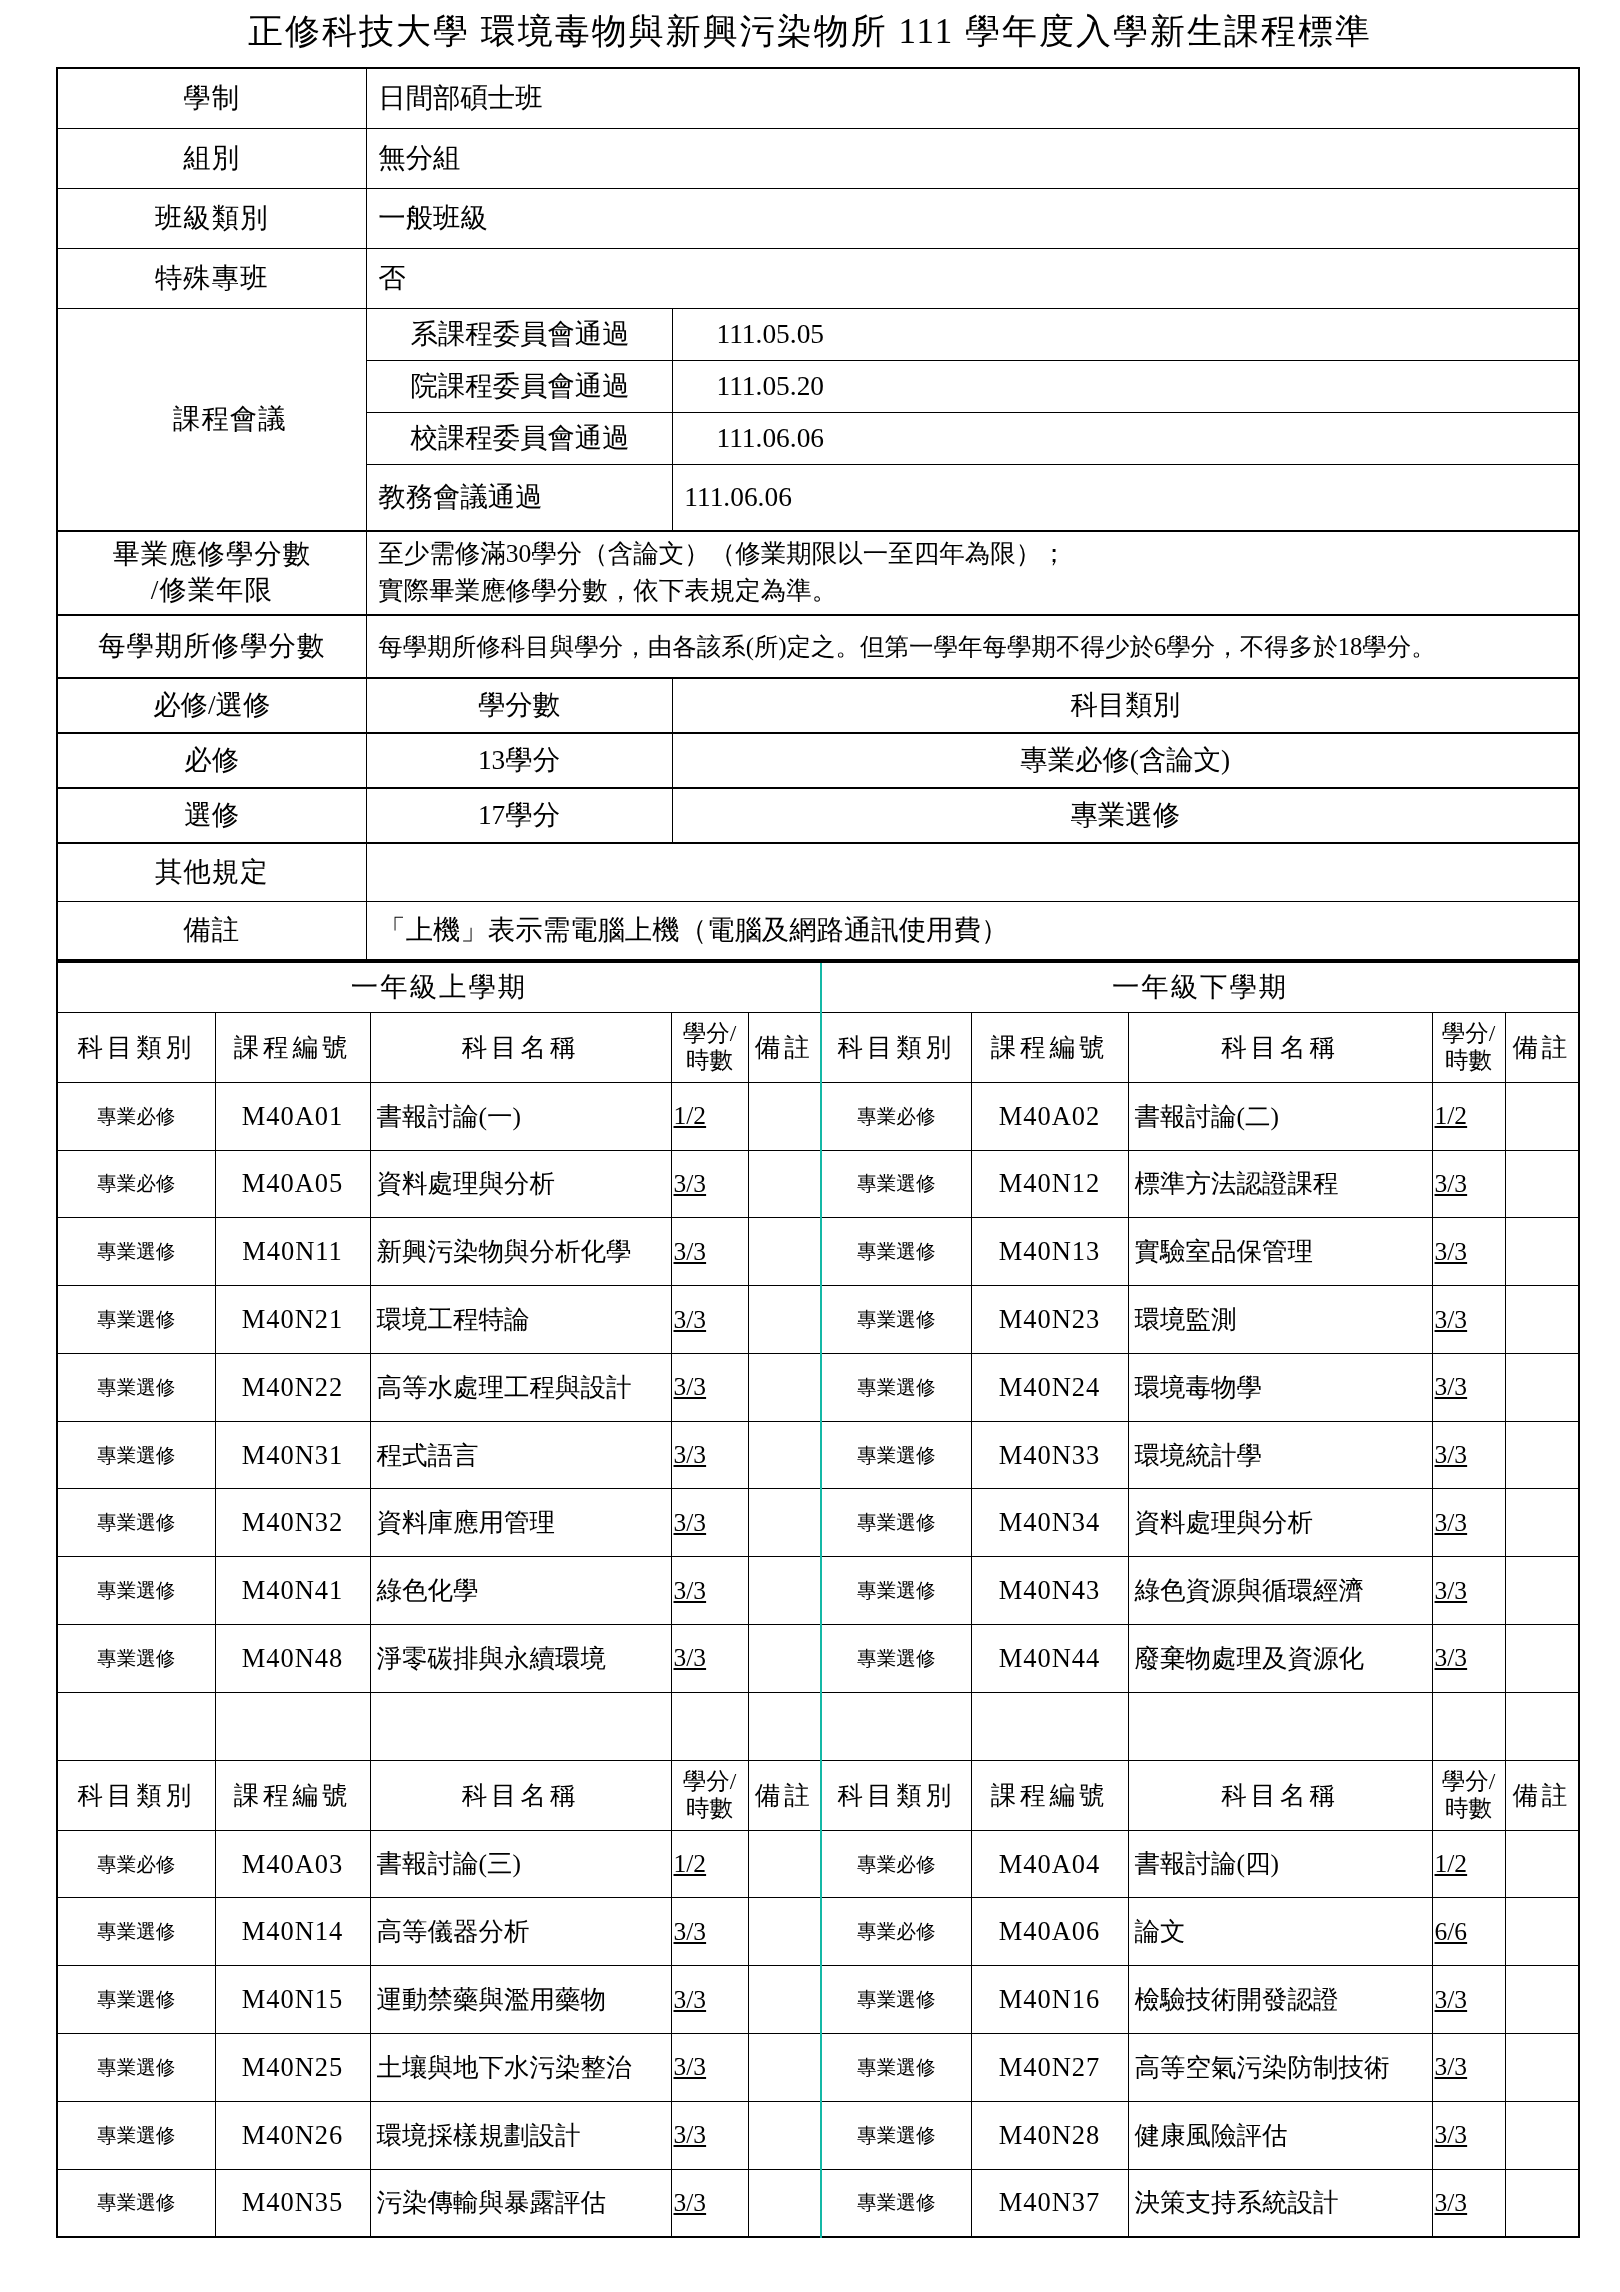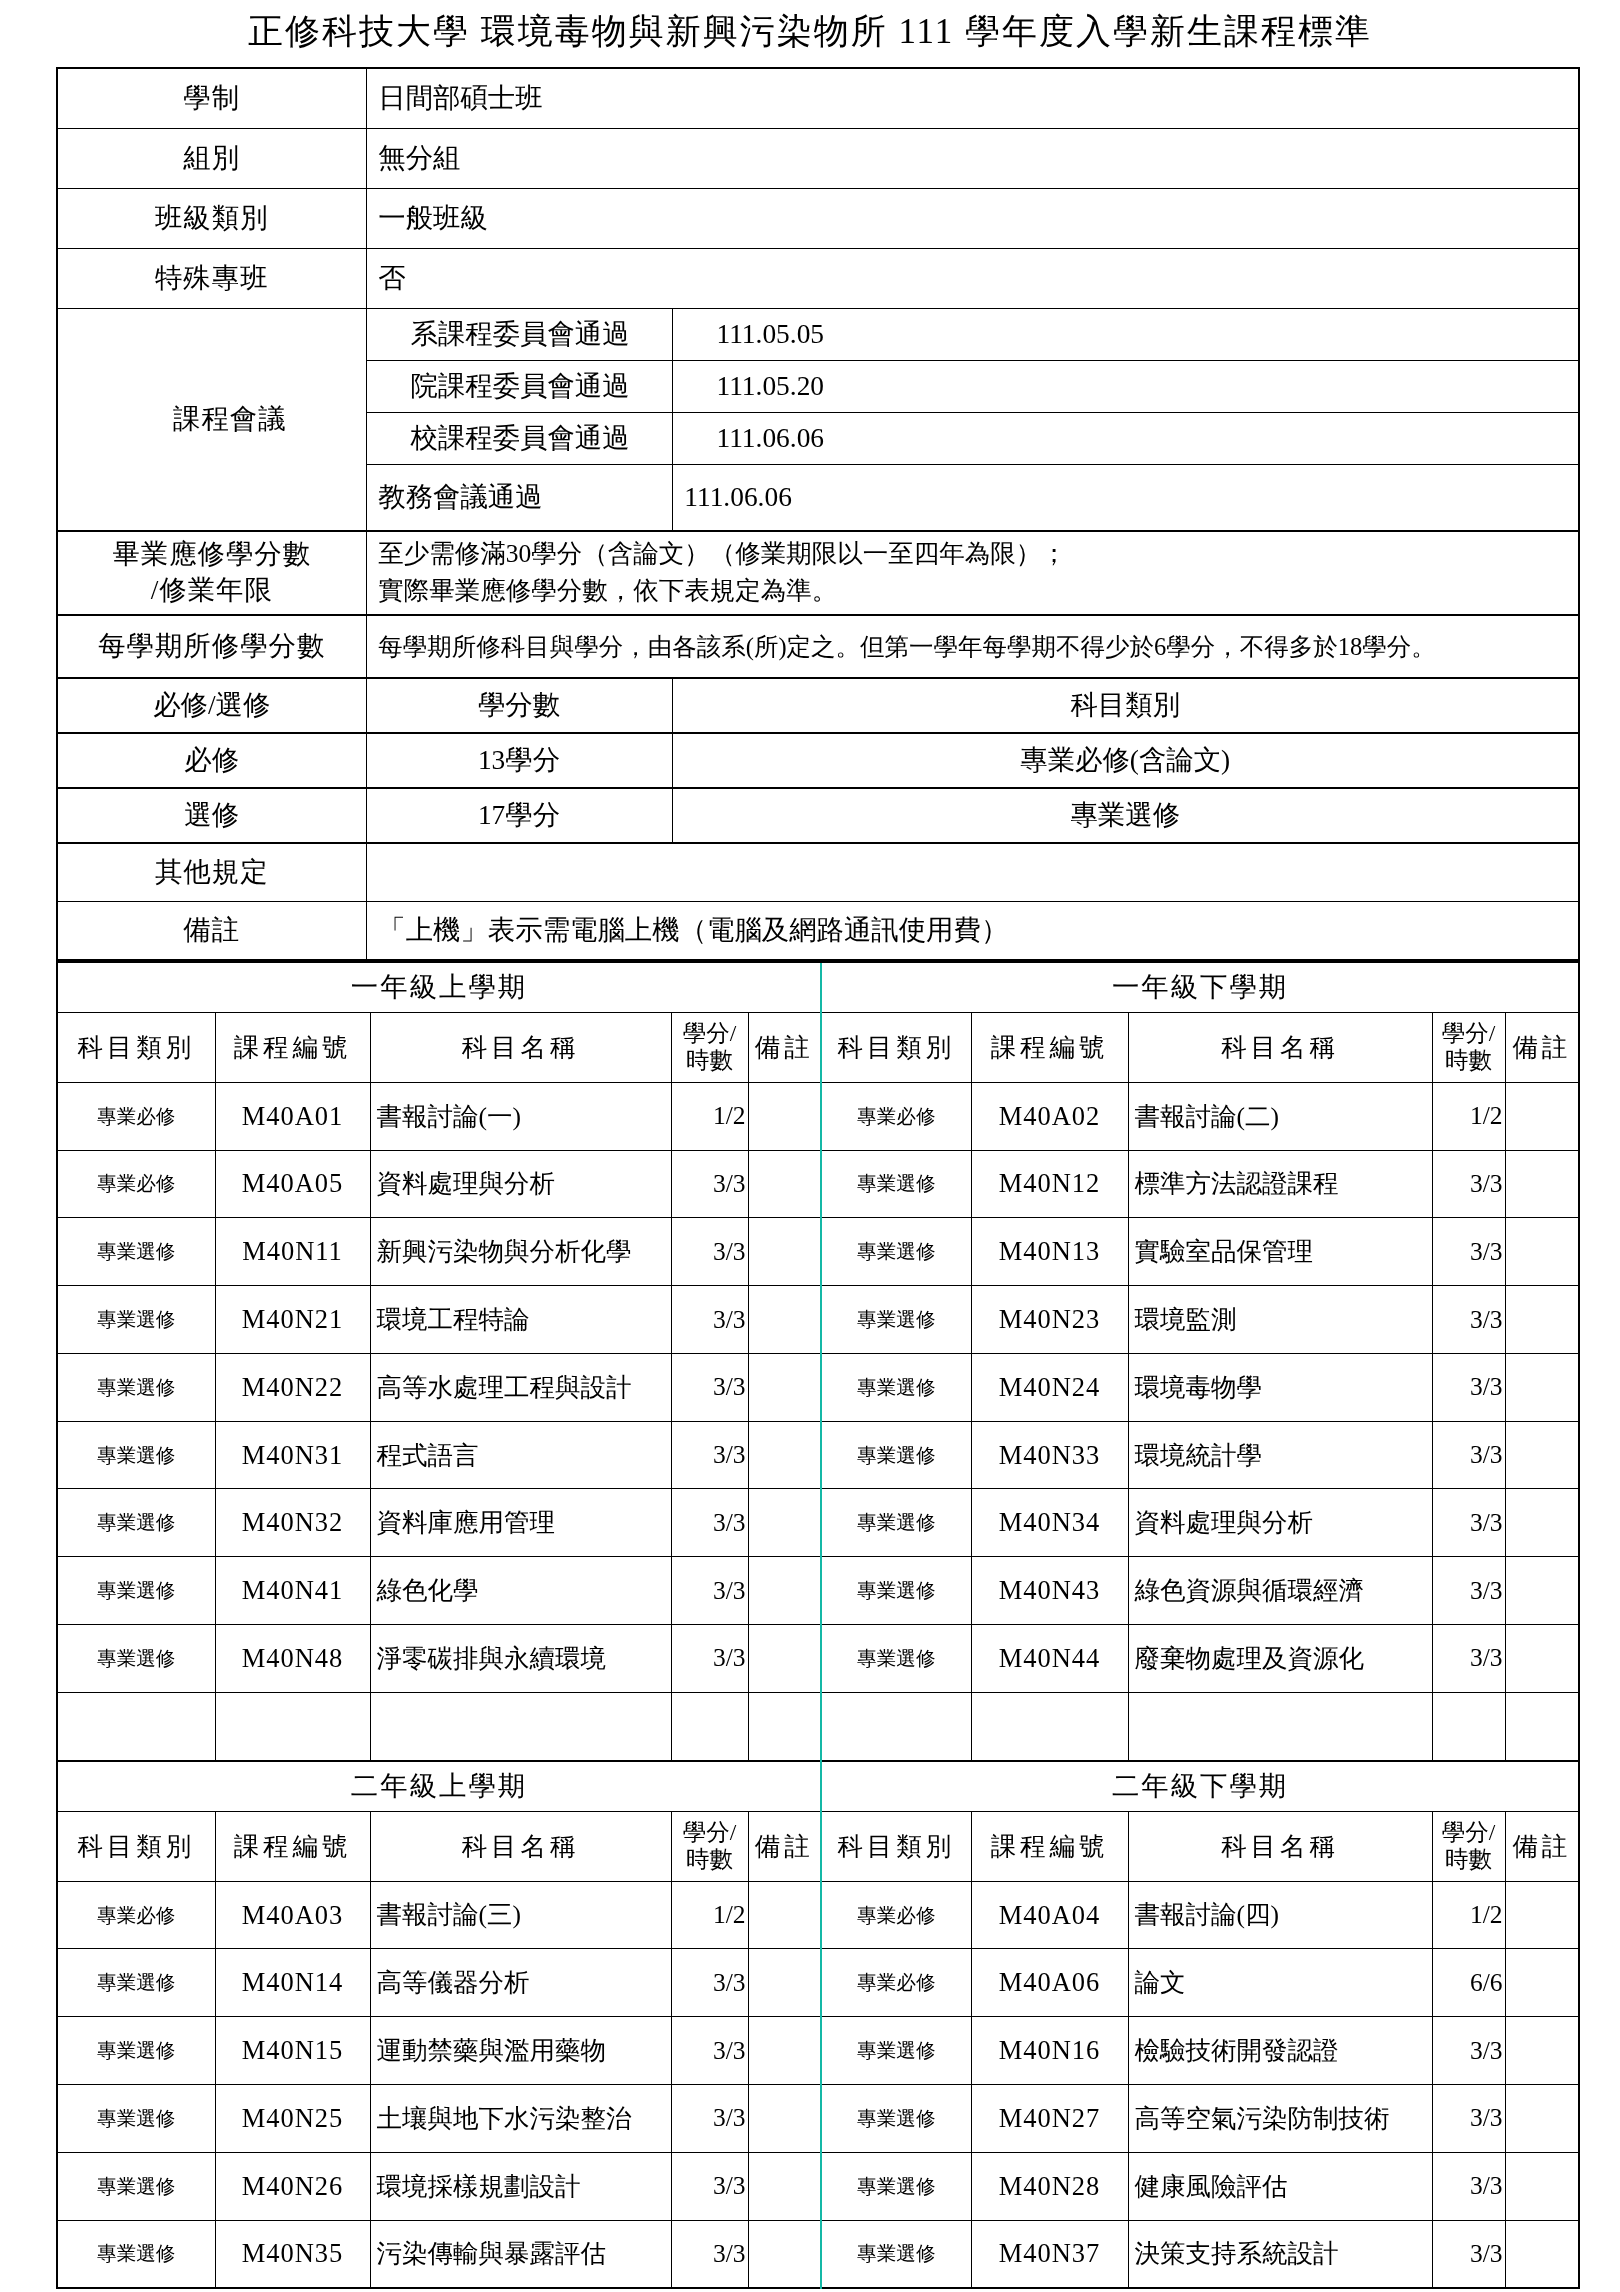--- a/index.html
+++ b/index.html
@@ -56,21 +56,21 @@
   tr.col-hdr td {
     height: 65px; text-align: center; font-size: 25.5px;
     letter-spacing: 3.9px; padding: 2px 2px;
   }
   tr.col-hdr td.credit-hdr { letter-spacing: 0; font-size: 23.5px; line-height: 1.15; }
   td.mid { border-left: 2px solid #14b8a6; }
   tr.course-row td { height: 59px; }
   td.cat  { font-size: 19.6px; text-align: center; padding: 2px 2px; }
   td.code { font-size: 26.5px; text-align: center; letter-spacing: 1px; padding: 2px 2px; }
   td.name { font-size: 25.5px; text-align: left; padding: 3.9px 5.9px; line-height: 1.3; }
-  td.credit { font-size: 25.5px; text-align: right; padding: 2px 2px; }
+  td.credit { font-size: 25.5px; text-align: left; padding: 2px 2px; text-decoration: underline; }
   td.note { padding: 2px 2px; }
 </style>
 </head>
 <body>
 
 <div class="doc-title">正修科技大學 環境毒物與新興污染物所 111 學年度入學新生課程標準</div>
 
 <table class="info-table">
   <colgroup>
     <col style="width:309px">
@@ -317,24 +317,20 @@
         <td class="note"></td>
         <td class="cat mid"></td>
         <td class="code"></td>
         <td class="name"></td>
         <td class="credit"></td>
         <td class="note"></td>
       </tr>
     </tbody>
 
   <tbody>
-    <tr class="sem-title">
-      <td colspan="5">二年級上學期</td>
-      <td colspan="5" class="mid">二年級下學期</td>
-    </tr>
     <tr class="col-hdr">
       <td>科目類別</td>
       <td>課程編號</td>
       <td>科目名稱</td>
       <td class="credit-hdr">
         <div>學分/</div>
         <div>時數</div>
       </td>
       <td>備註</td>
       <td class="mid">科目類別</td>

